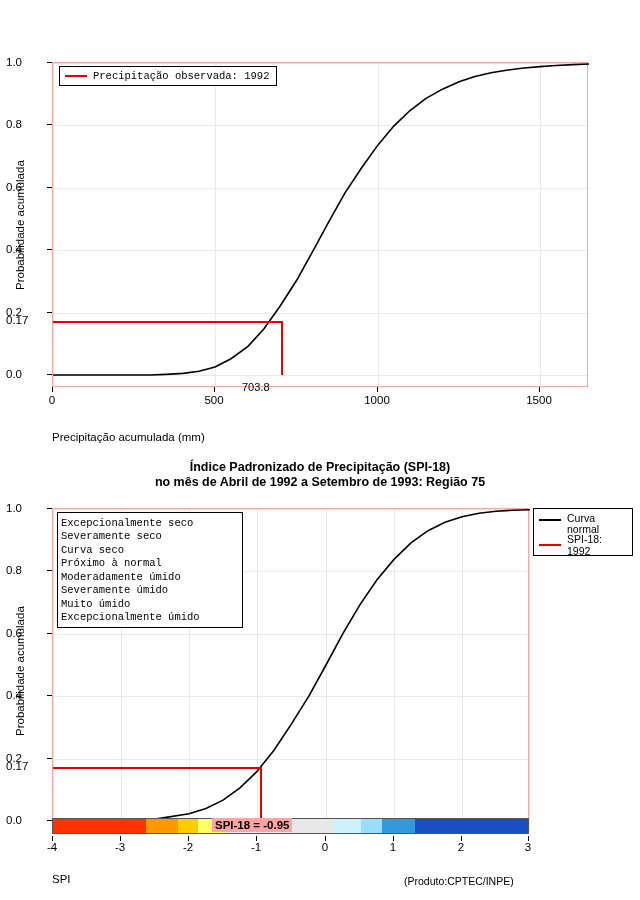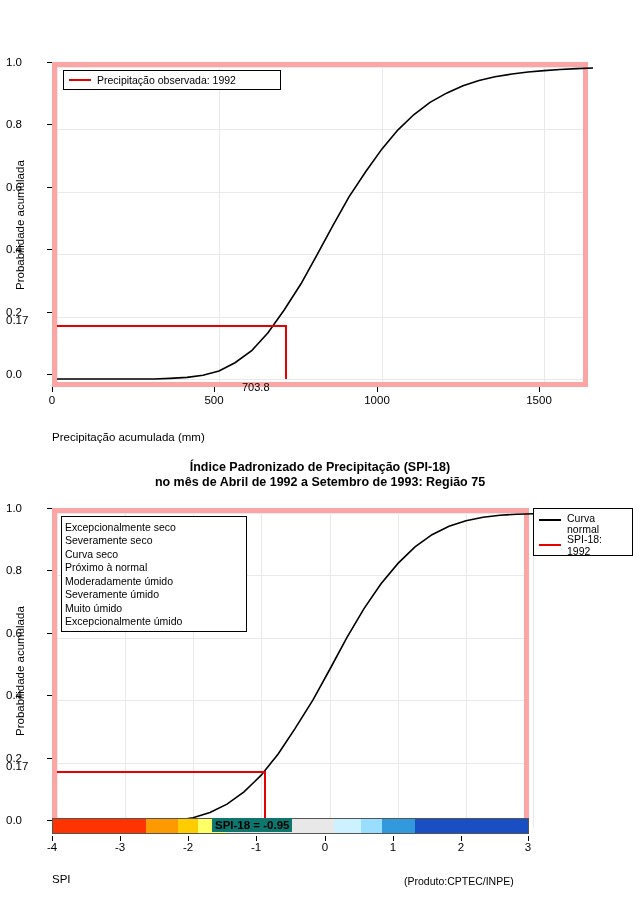--- a/index.html
+++ b/index.html
@@ -11,21 +11,21 @@
   .panel-bottom{top:450px;height:450px;}
 
   .title{
     position:absolute;left:0;width:640px;text-align:center;
     font-size:12.5px;font-weight:bold;line-height:15px;
   }
   .title .l1{display:block;}
   .title .l2{display:block;}
 
   
-  .plotbox{position:absolute;border:5px solid #fca5a5;background:#fff;box-sizing:border-box;}
+  .plotbox{position:absolute;border:1px solid #fca5a5;background:#fff;box-sizing:border-box;font-family:Liberation Mono, monospace;}
 
   .grid-line{position:absolute;background:#e9e9e9;}
   .grid-line.v{width:1px;top:0;bottom:0;}
   .grid-line.h{height:1px;left:0;right:0;}
 
   .axis-label{position:absolute;font-size:11.5px;text-align:left;}
   .ylabel{
     position:absolute;font-size:11.5px;
     transform:rotate(-90deg);transform-origin:left top;white-space:nowrap;
   }
@@ -49,21 +49,21 @@
   .legend-cat .row{display:flex;align-items:center;height:13.5px;}
 
   .hl{position:absolute;background:#e60000;height:1.5px;}
   .vl{position:absolute;background:#e60000;width:1.5px;}
   .annot{position:absolute;font-size:11px;}
 
   .spi-bar{position:absolute;display:flex;height:16px;border:1px solid #555;box-sizing:border-box;}
   .spi-bar .seg{height:100%;}
 
   .spi-label{
-    position:absolute;font-size:11.5px;font-weight:bold;background:#0f766e;
+    position:absolute;font-size:11.5px;font-weight:bold;background:#fca5a5;
     padding:1px 3px;white-space:nowrap;
   }
   .produto{position:absolute;font-size:10.5px;}
 </style>
 </head>
 <body>
 
 <div class="page">
 
   <div class="panel panel-top">

